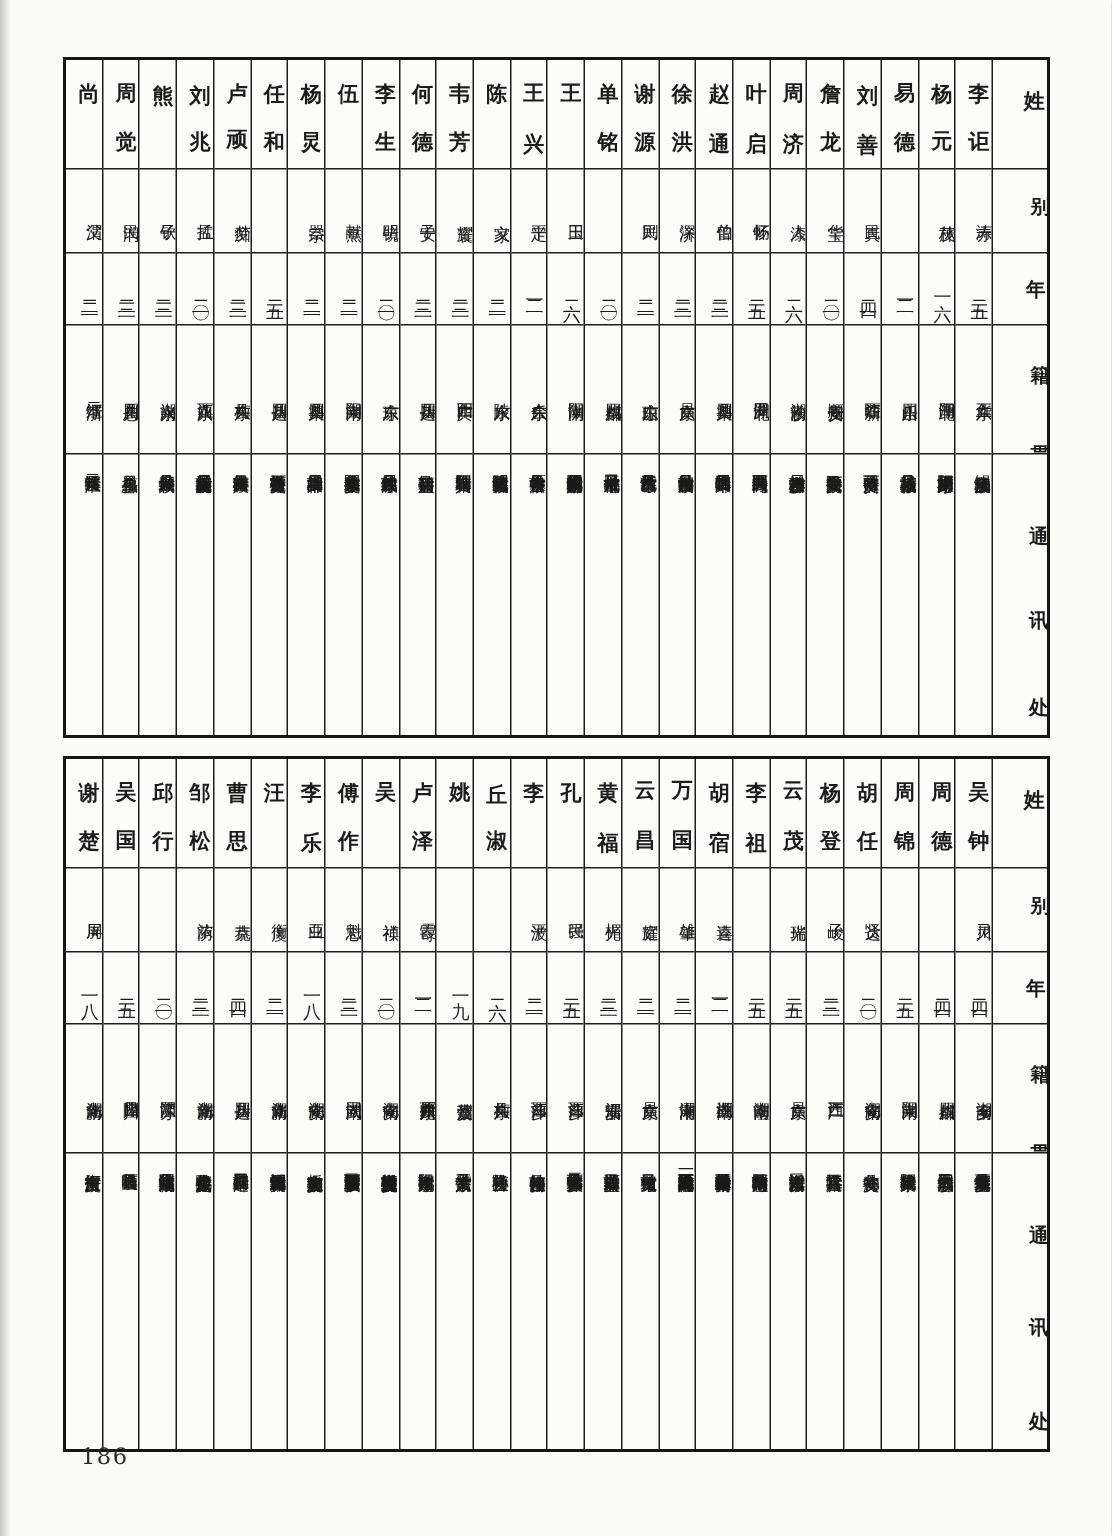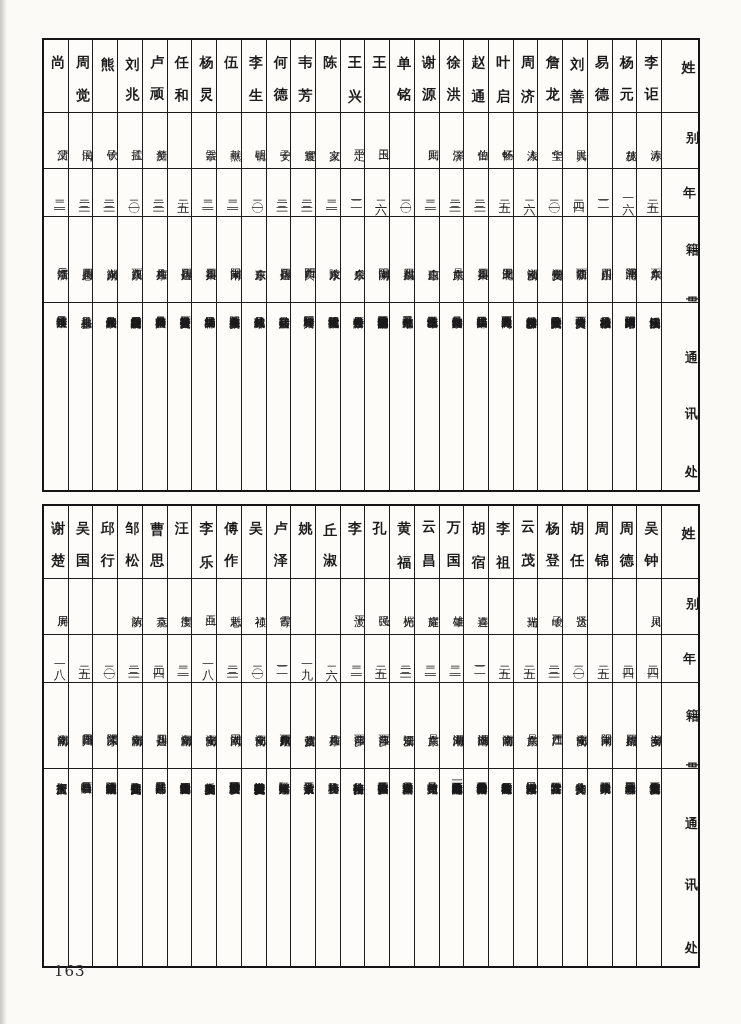--- a/index.html
+++ b/index.html
@@ -443,14 +443,14 @@
   </div>
       <div class="col entry-col">
     <div class="cell c-name">谢楚藩</div>
     <div class="cell c-alias">屏周</div>
     <div class="cell c-age">一八</div>
     <div class="cell c-origin">湖南新化</div>
     <div class="cell c-addr">宝庆河街永升行交</div>
   </div>
     </div>
 
-  <div class="page-number">163</div>
+  <div class="page-number">186</div>
 </div>
 
 </body></html>

